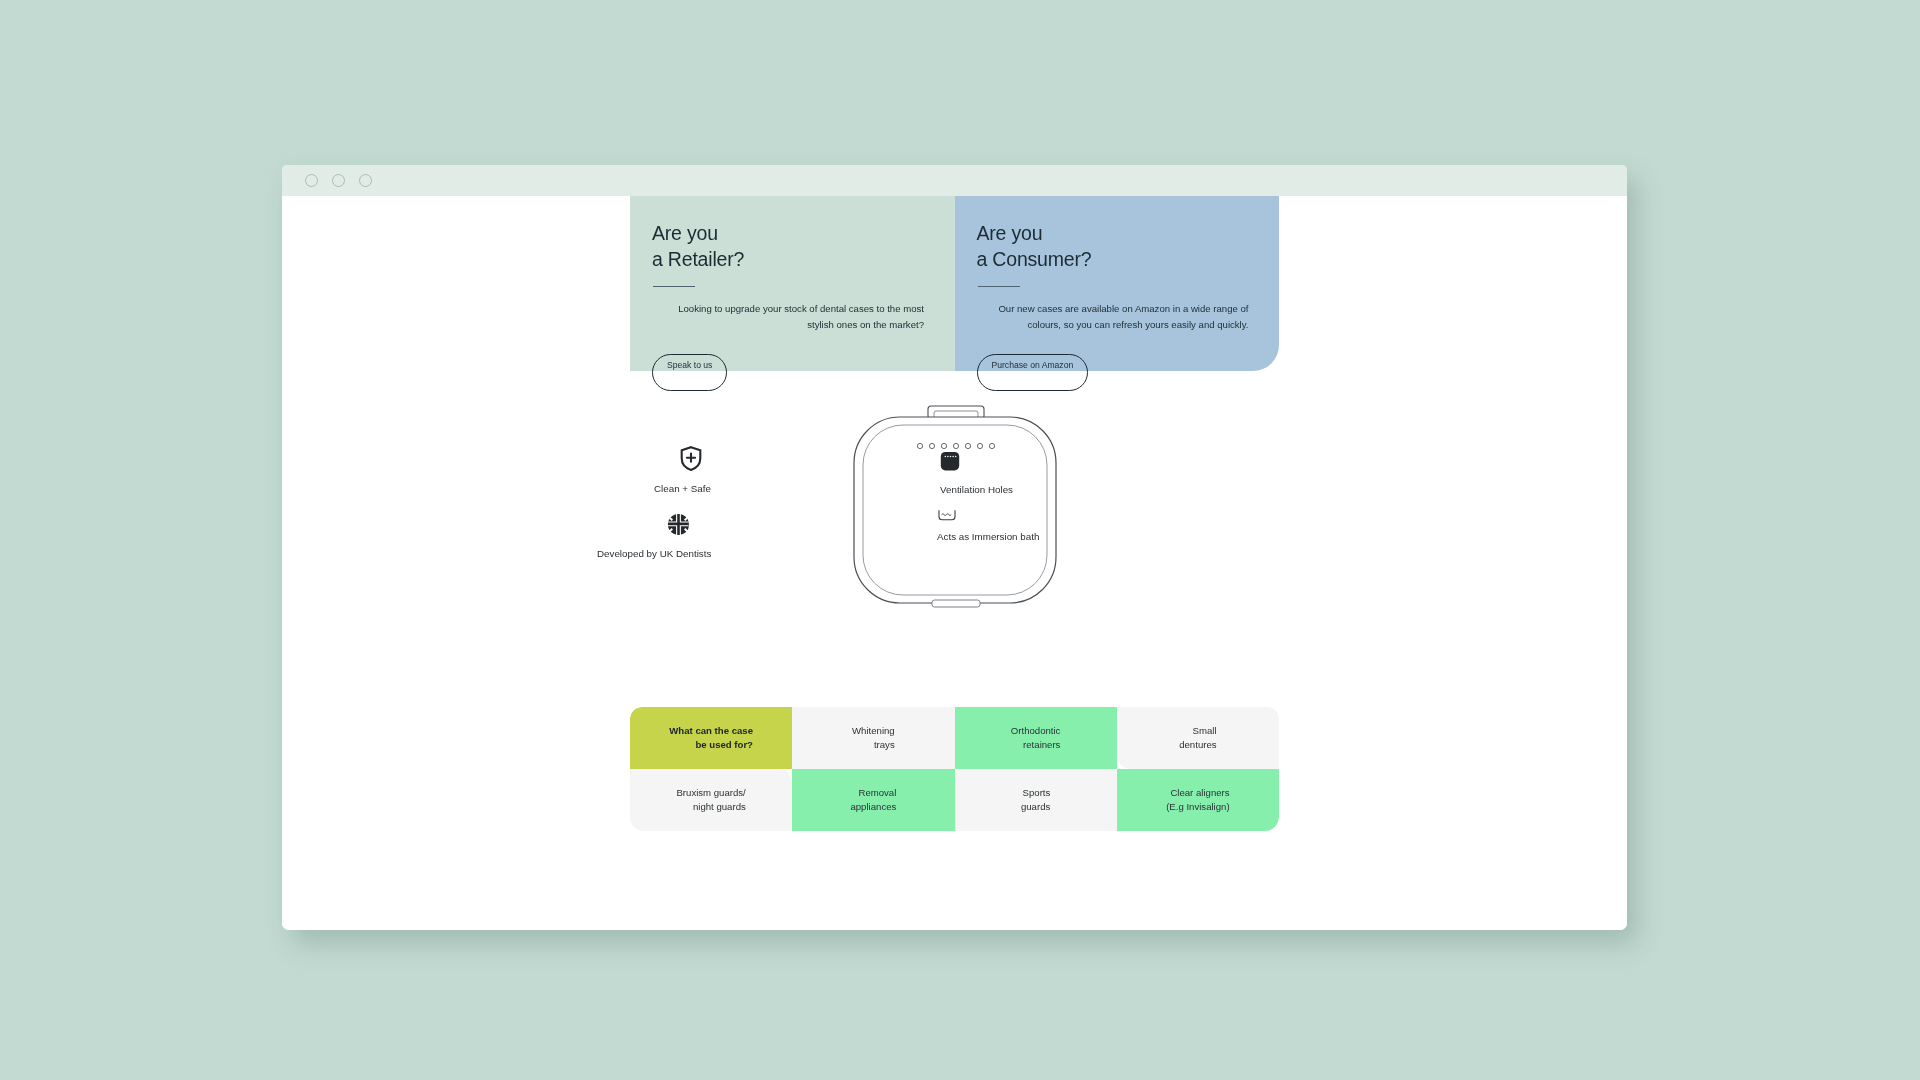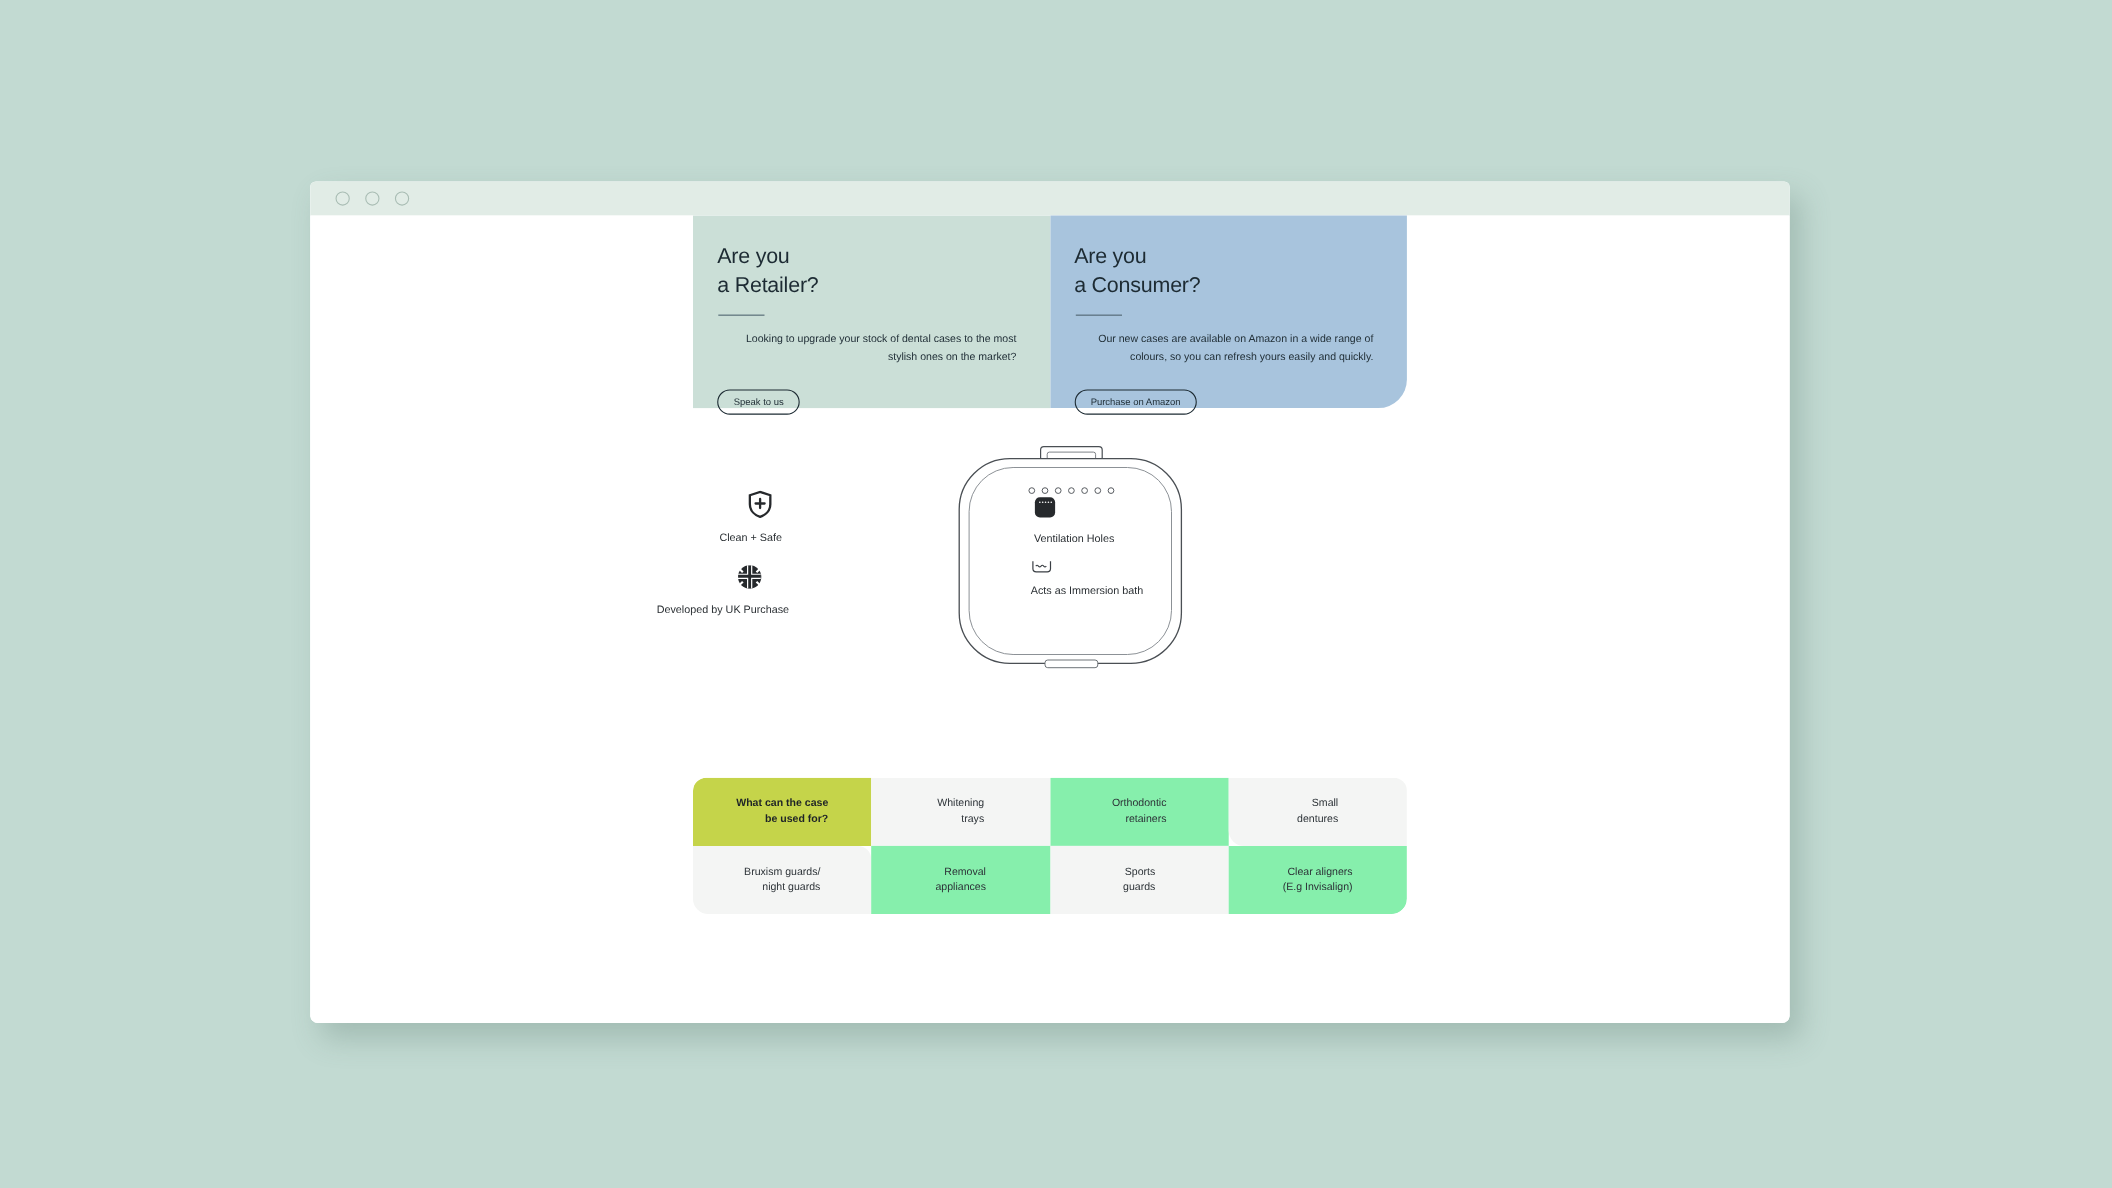--- a/index.html
+++ b/index.html
@@ -90,37 +90,36 @@
     line-height: 1.62;
     color: #223038;
     max-width: 272px;
     text-align: right;
   }
   .pill-btn {
     margin-top: 21px;
     display: inline-block;
     border: 1.2px solid #1d2b33;
     border-radius: 40px;
-    padding: 6px 14px 7px;
+    padding: 6px 14px 21px;
     font-size: 8.6px;
     color: #1d2b33;
     background: transparent;
     font-family: "Liberation Sans", sans-serif;
     cursor: pointer;
     line-height: 1;
   }
 
   
   #product-section {
     position: absolute;
     left: 0;
     top: 200px;
     width: 100%;
     height: 270px;
-    padding-left: 37px;
   }
   #case-art {
     position: absolute;
     left: 50%;
     transform: translateX(-50%);
     top: 4px;
   }
   .feat {
     position: absolute;
     font-size: 9.8px;
@@ -241,21 +240,21 @@
 
       <div class="feat" id="feat-uk">
         <span class="feat-icon">
           <svg width="23" height="23" viewBox="0 0 23 23">
             <circle cx="11.5" cy="11.5" r="10.6" fill="#26292c"></circle>
             <path d="M9.1 0.9h4.8v7.6h7.7v4.8h-7.7v8.8H9.1v-8.8H0.9V8.5h8.2Z" fill="#fff"></path>
             <path d="M10.2 1h2.6v8.6h8.9v2.6h-8.9V22h-2.6v-9.8H1V9.6h9.2Z" fill="#26292c"></path>
             <path d="M2.3 3 6 6.5 4.6 7.9 1.2 4.4Zm18.4 0-3.7 3.5 1.4 1.4 3.4-3.5ZM2.3 20l3.7-3.5-1.4-1.4-3.4 3.5Zm18.4 0-3.7-3.5 1.4-1.4 3.4 3.5Z" fill="#fff"></path>
           </svg>
         </span>
-        <span>Developed by UK Purchase</span>
+        <span>Developed by UK Dentists</span>
       </div>
 
       <div class="feat" id="feat-vent">
         <span class="feat-icon">
           <svg width="20" height="21" viewBox="0 0 20 21">
             <rect x="0.8" y="1" width="18.4" height="18.4" rx="4.6" fill="#26292c"></rect>
             <g fill="#fff">
               <circle cx="5.3" cy="5.6" r="0.75"></circle>
               <circle cx="7.9" cy="5.6" r="0.75"></circle>
               <circle cx="10.5" cy="5.6" r="0.75"></circle>

